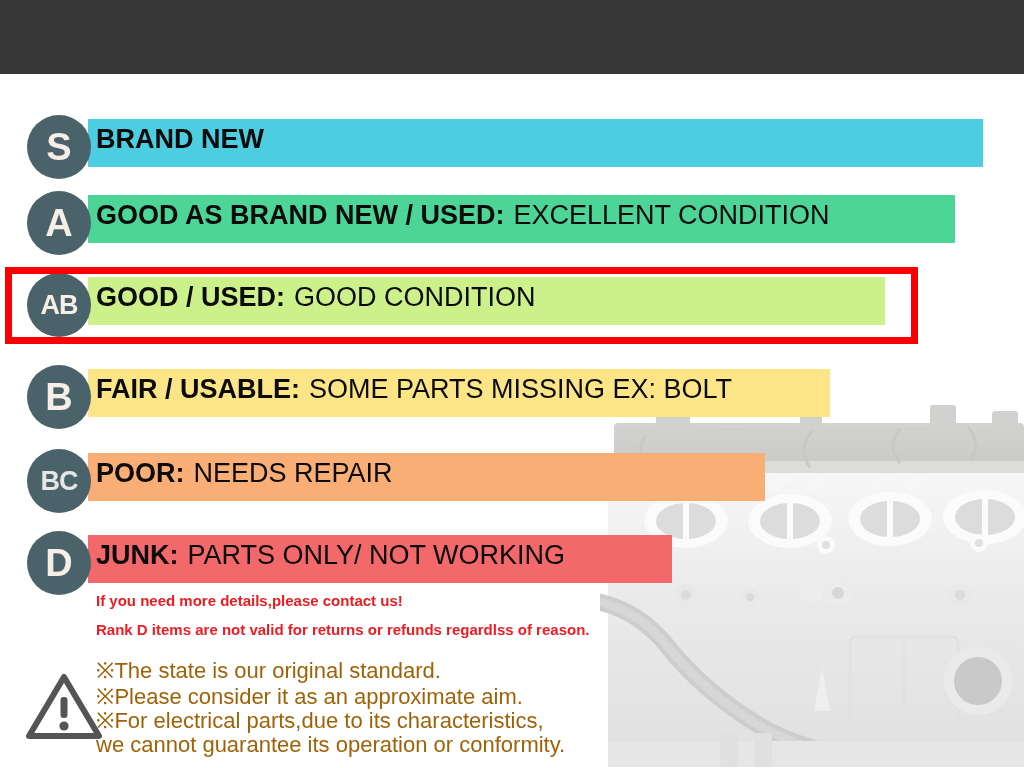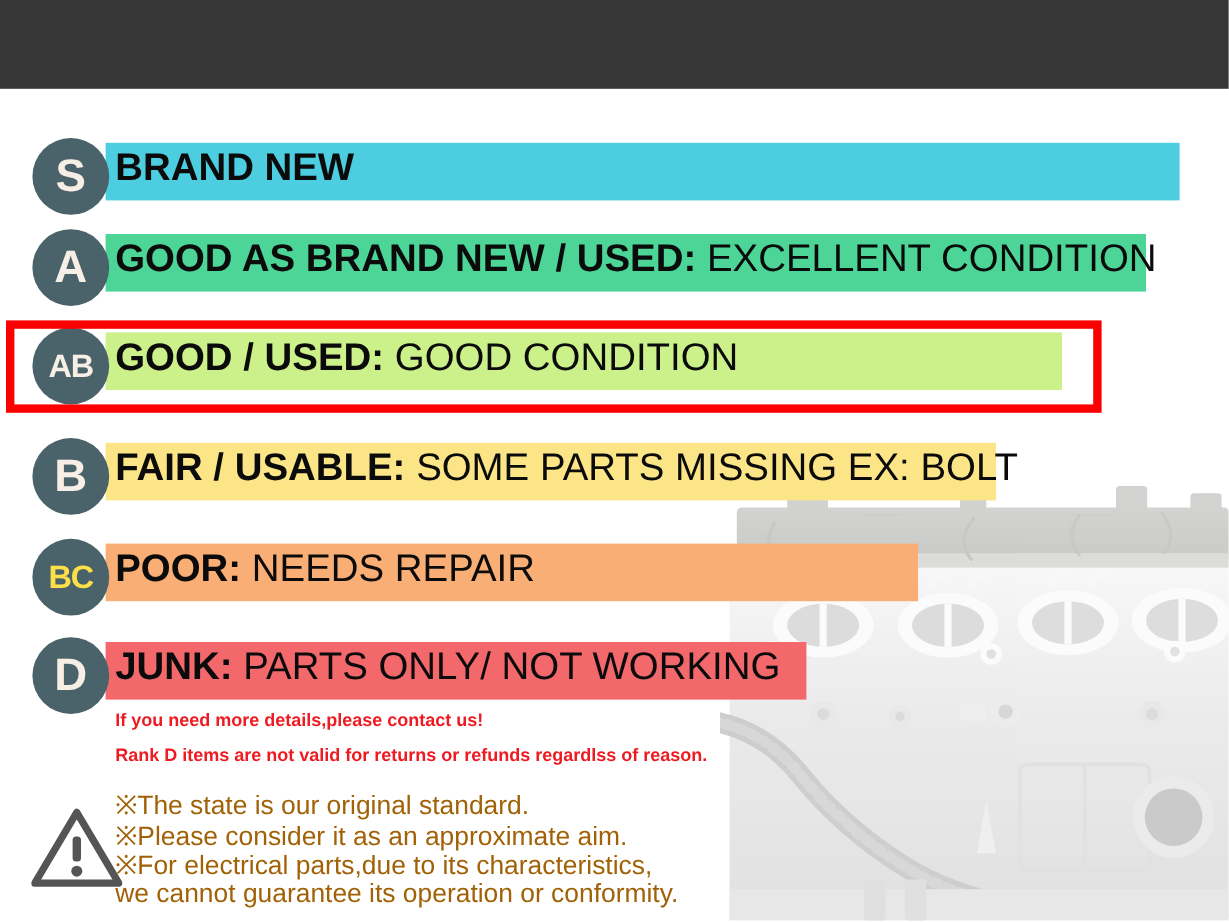--- a/index.html
+++ b/index.html
@@ -70,21 +70,21 @@
   }
   .rank-badge.two-char { font-size:27px; letter-spacing:-1px; }
   .rank-text {
     position:absolute;
     left:96px;
     top:4px;
     height:41px;
     display:flex;
     align-items:center;
     z-index:3;
-    font-size:32px;
+    font-size:27px;
     color:#0b0b0b;
     white-space:nowrap;
   }
   .rank-text .strong { font-weight:700; }
   .rank-text .normal { font-weight:400; }
 
   
   #ab-highlight {
     position:absolute;
     left:5px; top:267px;
@@ -282,21 +282,21 @@
   <div class="rank-bar" id="bar-3" style="background: rgb(251, 229, 135); width: 742px;"></div>
   <div class="rank-badge" id="badge-3" style="background: rgb(74, 98, 105); color: rgb(247, 239, 230);">B</div>
   <div class="rank-text">
     <span class="strong">FAIR / USABLE:</span>
     <span class="normal" id="norm-3" style="margin-left: 9px;">SOME PARTS MISSING EX: BOLT</span>
   </div>
 </div>
 
 <div class="rank-row" id="row-4" style="top:449px">
   <div class="rank-bar" id="bar-4" style="background: rgb(249, 174, 118); width: 677px;"></div>
-  <div class="rank-badge two-char" id="badge-4" style="background: rgb(74, 98, 105); color: #fde047;">BC</div>
+  <div class="rank-badge two-char" id="badge-4" style="background: rgb(74, 98, 105); color: #e5e5e5;">BC</div>
   <div class="rank-text">
     <span class="strong">POOR:</span>
     <span class="normal" id="norm-4" style="margin-left: 9px;">NEEDS REPAIR</span>
   </div>
 </div>
 
 <div class="rank-row" id="row-5" style="top:531px">
   <div class="rank-bar" id="bar-5" style="background: rgb(242, 104, 107); width: 584px;"></div>
   <div class="rank-badge" id="badge-5" style="background: rgb(74, 98, 105); color: rgb(247, 239, 230);">D</div>
   <div class="rank-text">

